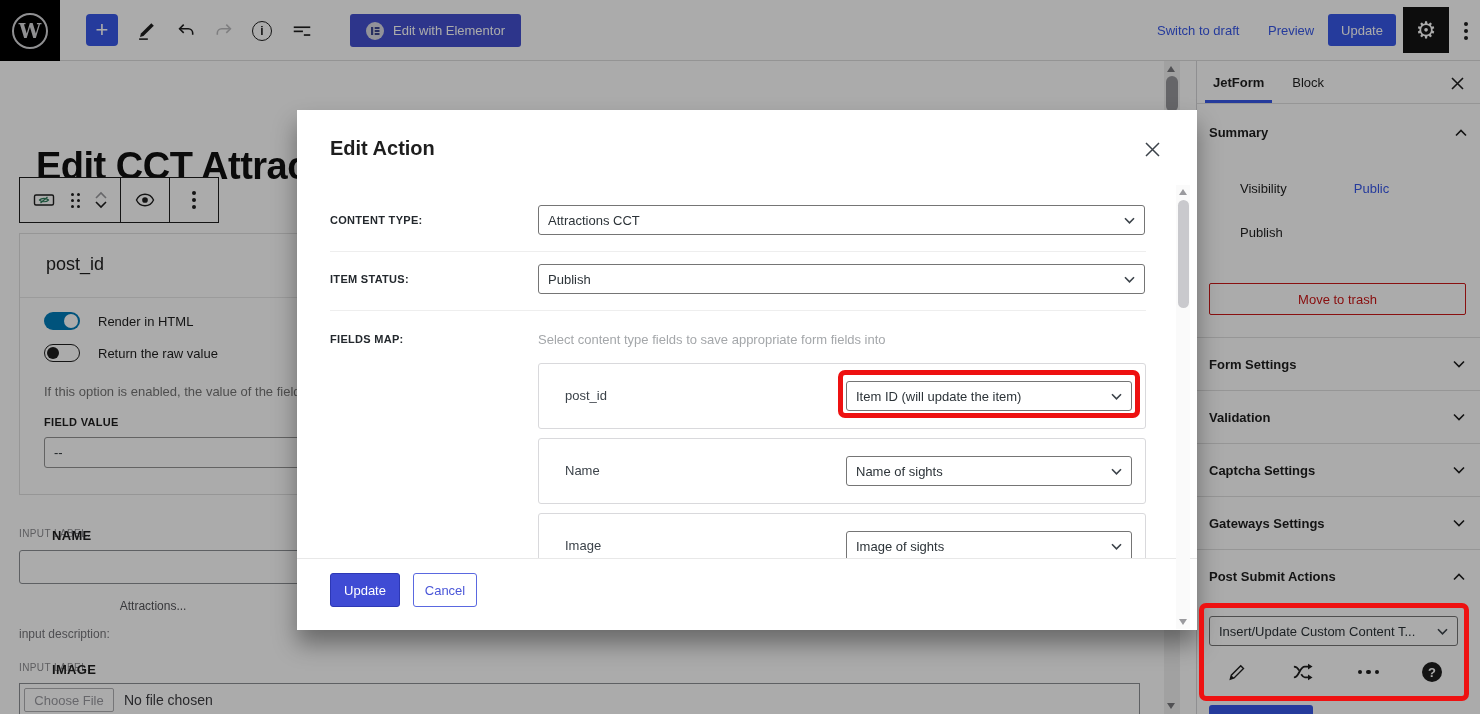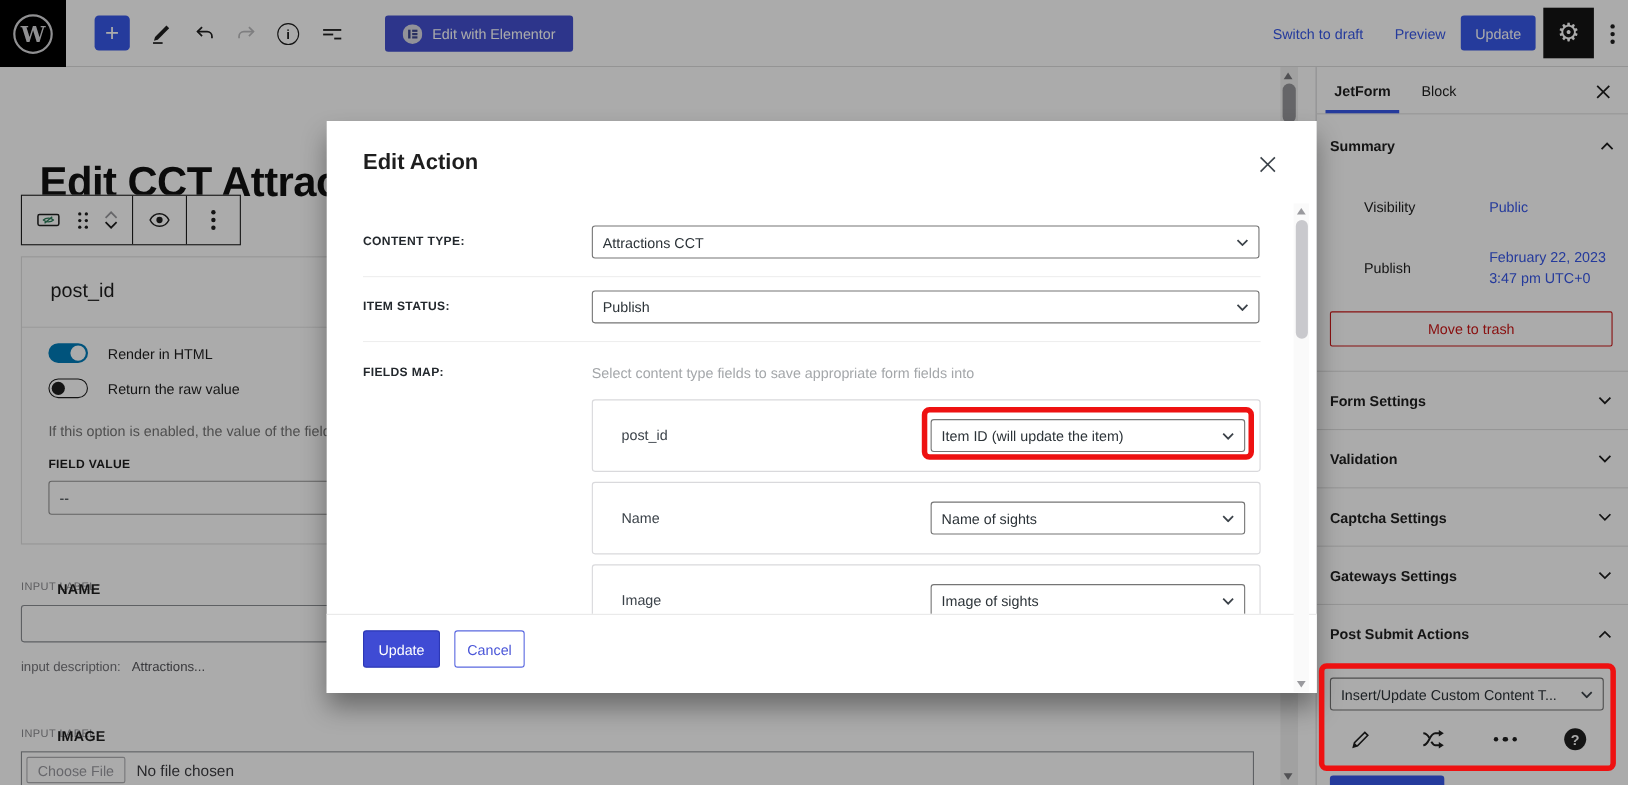--- a/index.html
+++ b/index.html
@@ -43,21 +43,21 @@
   .toglabel { font-size:13px; color:#1e1e1e; }
   .helptext { position:absolute; left:24px; top:150px; font-size:13px; color:#757575; white-space:nowrap; }
   .fvlabel { position:absolute; left:24px; top:182px; font-size:11px; font-weight:700; color:#1e1e1e; letter-spacing:.3px; }
   .fvinput { position:absolute; left:24px; top:203px; width:1060px; height:31px; border:1px solid #949494; border-radius:3px; background:#fff; font-size:13px; color:#2c3338; display:flex; align-items:center; padding:0 9px; }
 
   .metaline { position:absolute; left:19px; display:flex; align-items:baseline; gap:9px; white-space:nowrap; }
   .metaline .meta { font-size:10px; color:#8c8c90; letter-spacing:.4px; }
   .metaline .mlabel { font-size:13px; font-weight:700; color:#1e1e1e; letter-spacing:.3px; }
   .biginput { position:absolute; left:19px; width:1121px; height:34px; border:1px solid #8c8f94; border-radius:3px; background:#fff; }
   .descline { position:absolute; left:19px; display:flex; gap:10px; white-space:nowrap; }
-  .descline .meta { font-size:12px; color:#75757a; }
+  .descline .meta { font-size:12px; color:#75757a;margin-top:28px; }
   .descline .val { font-size:12px; color:#55555a; }
   .filebox { position:absolute; left:19px; top:622px; width:1121px; height:34px; border:1px solid #8c8f94; background:#fff; display:flex; align-items:center; padding:0 4px; gap:10px; }
   .filebtn { width:90px; height:24px; border:1px solid #b0b0b4; border-radius:2px; color:#9a9aa0; font-size:13px; display:flex; align-items:center; justify-content:center; cursor:pointer; }
   .filetext { font-size:14px; color:#3c3c40; }
 
   
   .vscroll { position:absolute; left:1164px; top:61px; width:16px; height:653px; background:#f0f0f0; z-index:1; }
   .arr { width:0; height:0; border-left:4.5px solid transparent; border-right:4.5px solid transparent; position:absolute; left:3px; cursor:pointer; }
   .arr.up { border-bottom:6px solid #7a7a7e; top:5px; }
   .arr.down { border-top:6px solid #7a7a7e; bottom:5px; }
@@ -304,21 +304,20 @@
       <svg width="14" height="9" viewBox="0 0 14 9">
           <path d="M2 7.5 L7 2.5 L12 7.5" fill="none" stroke="#1e1e1e" stroke-width="1.6"></path>
         </svg>
     </div>
     <div class="srow" style="top:120px;">
       <span class="sl">Visibility</span>
       <span class="sv">Public</span>
     </div>
     <div class="srow" style="top:164px;">
       <span class="sl" style="align-self:center;">Publish</span>
-      <span class="sv" style="line-height:1.45;">February 22, 2023 3:47 pm UTC+0</span>
     </div>
 
     <div class="trashbtn">Move to trash</div>
 
     <div class="spanel" style="top:276px;">
       <b>Form Settings</b>
       <svg width="14" height="9" viewBox="0 0 14 9">
           <path d="M2 1.5 L7 6.5 L12 1.5" fill="none" stroke="#1e1e1e" stroke-width="1.6"></path>
         </svg>
     </div>

